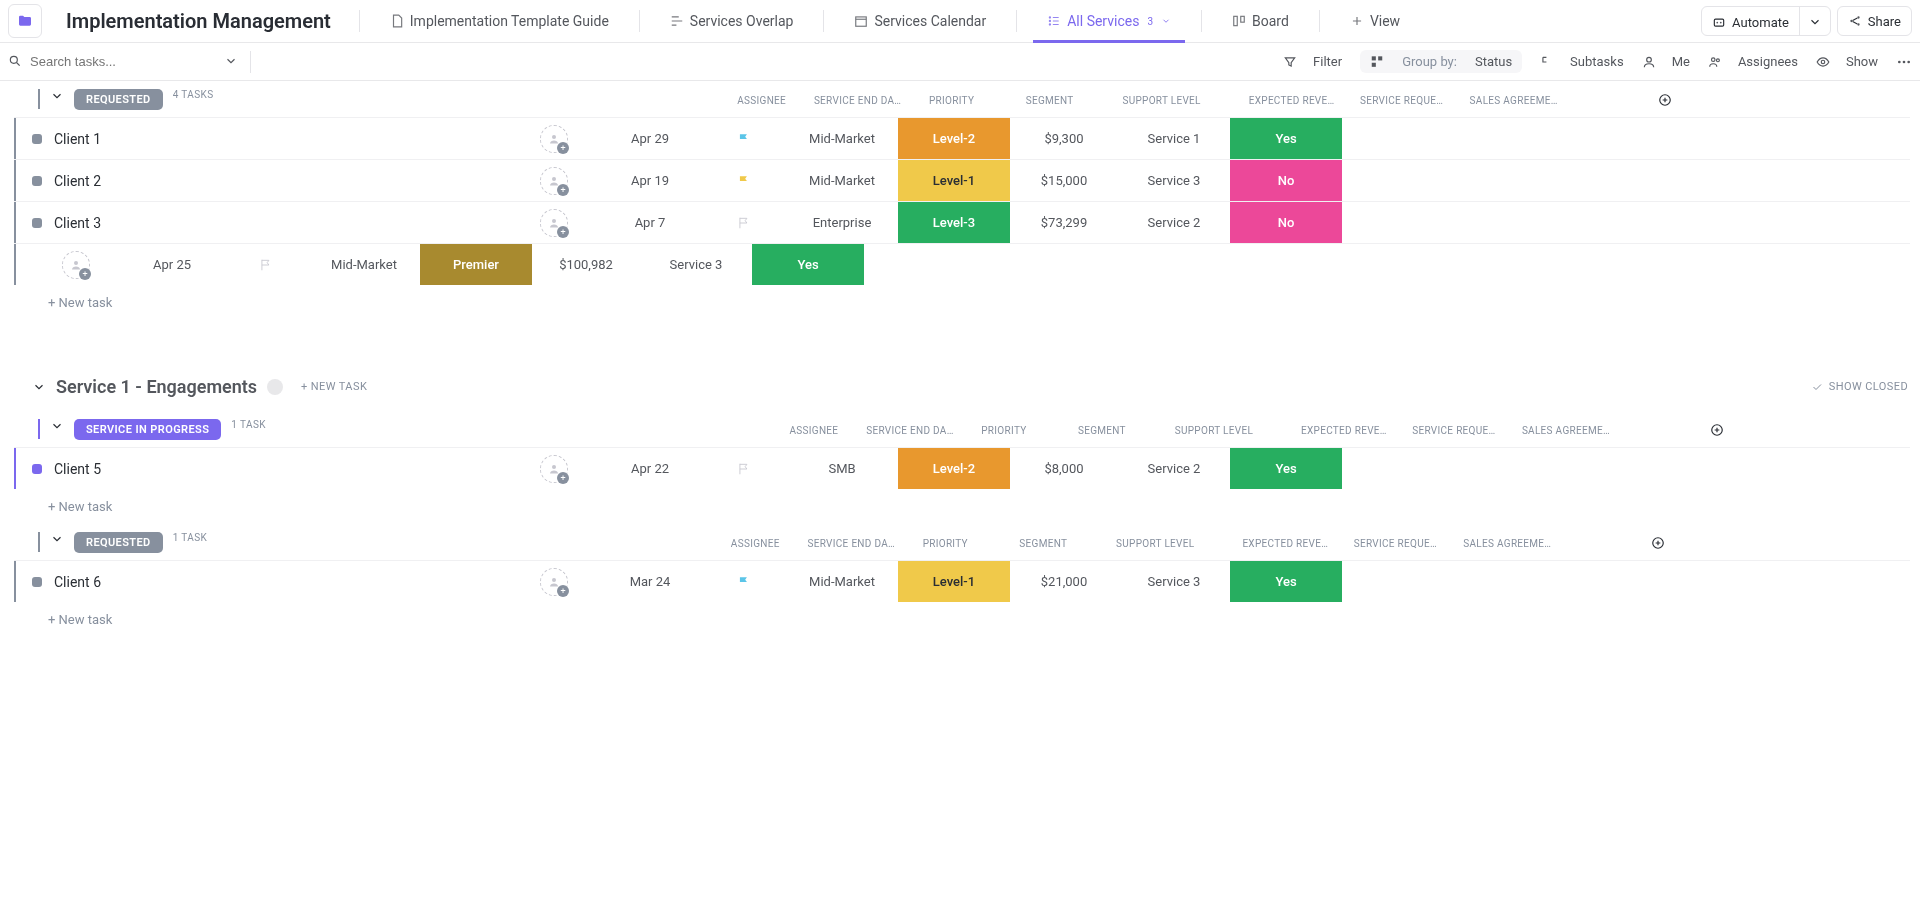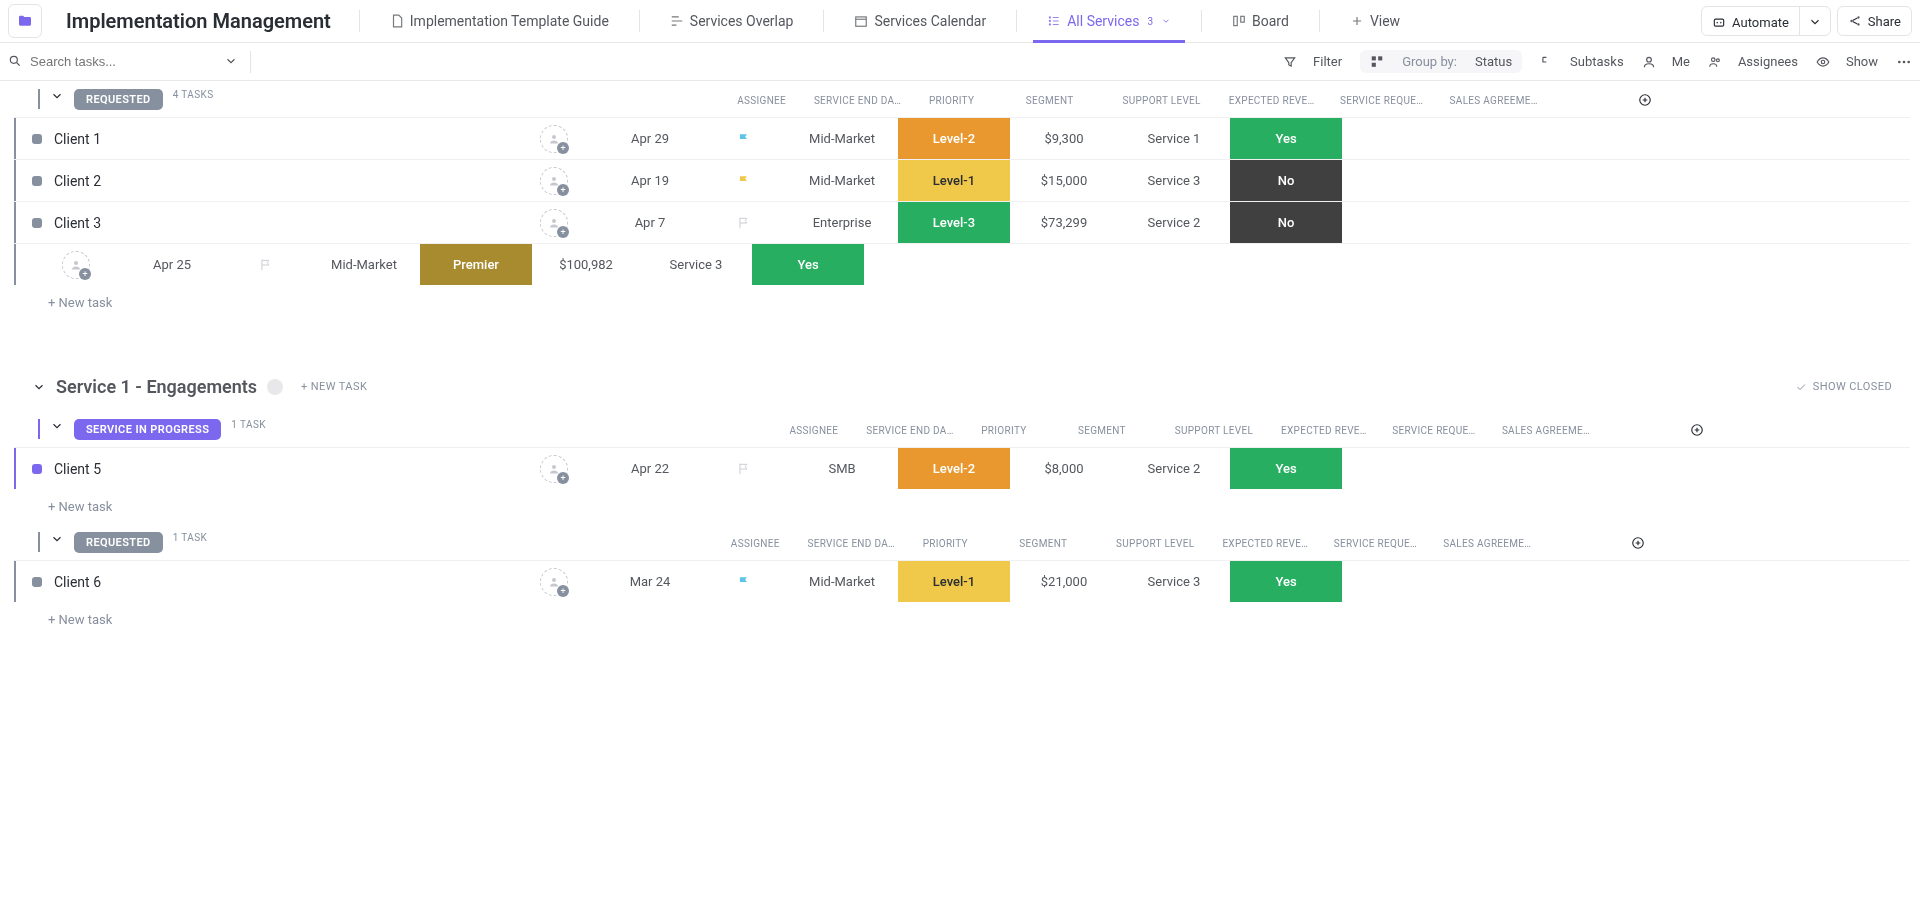--- a/index.html
+++ b/index.html
@@ -48,21 +48,21 @@
 .status-inprogress { background: #7b68ee; }
 .count-text { font-size: 10px; color: #87909e; letter-spacing: .4px; }
 .columns-row { display: flex; align-items: center; margin-left: 16px; }
 .col-h { font-size: 10px; color: #87909e; letter-spacing: .3px; text-align: center; overflow: hidden; white-space: nowrap; }
 .w-name { width: 478px; text-align: left; }
 .w-assignee { width: 88px; }
 .w-date { width: 104px; }
 .w-priority { width: 84px; }
 .w-segment { width: 112px; }
 .w-support { width: 112px; }
-.w-revenue { width: 108px; }
+.w-revenue { width: 108px; margin-left: 20px; }
 .w-service { width: 112px; }
 .w-agree { width: 112px; }
 .w-blank { width: 84px; }
 .plus-col { width: 22px; height: 22px; display: flex; align-items: center; justify-content: center; cursor: pointer; }
 .plus-col svg { width: 14px; height: 14px; fill: #87909e; }
 
 
 .task-row { display: flex; align-items: center; border-top: 1px solid #f0f0f2; height: 42px; }
 .task-row:last-of-type { border-bottom: 1px solid #f0f0f2; }
 .left-bar { width: 2px; align-self: stretch; margin-right: 16px; }
@@ -87,30 +87,30 @@
 .segment { width: 112px; color: #54575d; }
 .support { width: 112px; color: #fff; font-weight: 500; }
 .revenue { width: 108px; color: #54575d; }
 .service { width: 112px; color: #54575d; }
 .agree { width: 112px; color: #fff; font-weight: 500; }
 .blank { width: 84px; }
 .bg-orange { background: #e8982e; }
 .bg-yellow { background: #f0c94a; color: #2a2e34; }
 .bg-green { background: #27ae60; }
 .bg-olive { background: #a88a2f; }
-.bg-red { background: #404040; }
+.bg-red { background: #ec4899; }
 .newtask { display: flex; align-items: center; gap: 8px; color: #87909e; font-size: 13px; padding: 10px 0 10px 34px; cursor: pointer; }
 
 
 .list-title-row { display: flex; align-items: center; gap: 10px; padding: 26px 0 14px 18px; margin: 30px 10px 0 14px; }
 .list-title-row .chev { fill: #87909e; }
 .list-title { font-size: 18px; font-weight: 600; color: #54575d; }
 .info-badge { width: 16px; height: 16px; border-radius: 50%; background: #e8e8ea; }
 .newtask-inline { color: #87909e; font-size: 11px; letter-spacing: .4px; margin-left: 8px; cursor: pointer; }
-.show-closed { margin-left: auto; display: flex; align-items: center; gap: 6px; color: #87909e; font-size: 11px; letter-spacing: .4px; margin-right: 18px; cursor: pointer; }
+.show-closed { margin-left: auto; display: flex; align-items: center; gap: 6px; color: #87909e; font-size: 11px; letter-spacing: .4px; margin-right: 2px; cursor: pointer; }
 .show-closed svg { width: 12px; height: 12px; fill: #87909e; }
 .block-wrap { margin: 0 10px 0 14px; }
 .group-wrap { position: relative; }
 </style>
 </head>
 <body>
 
 <div class="header-bar">
   <div class="folder-btn">
     <svg viewBox="0 0 24 24">

